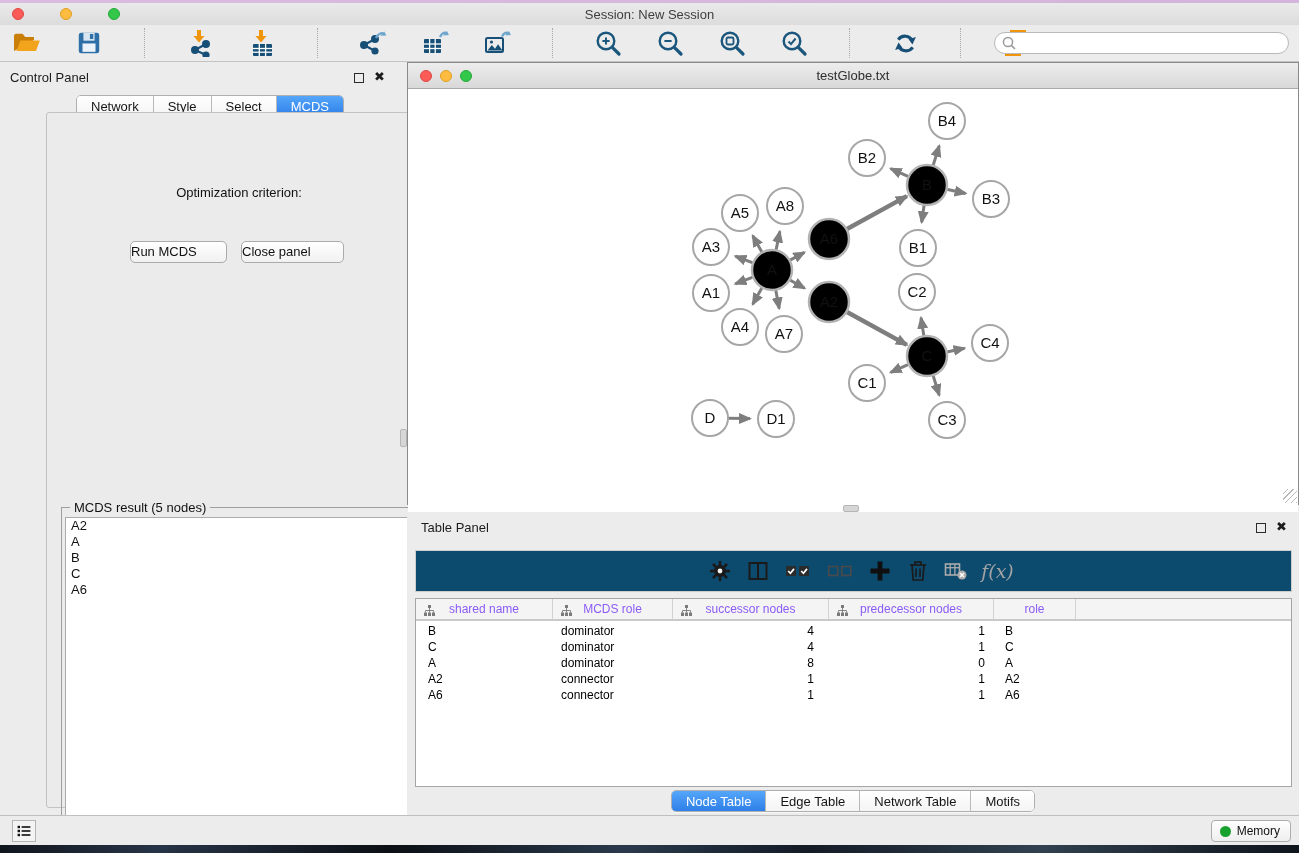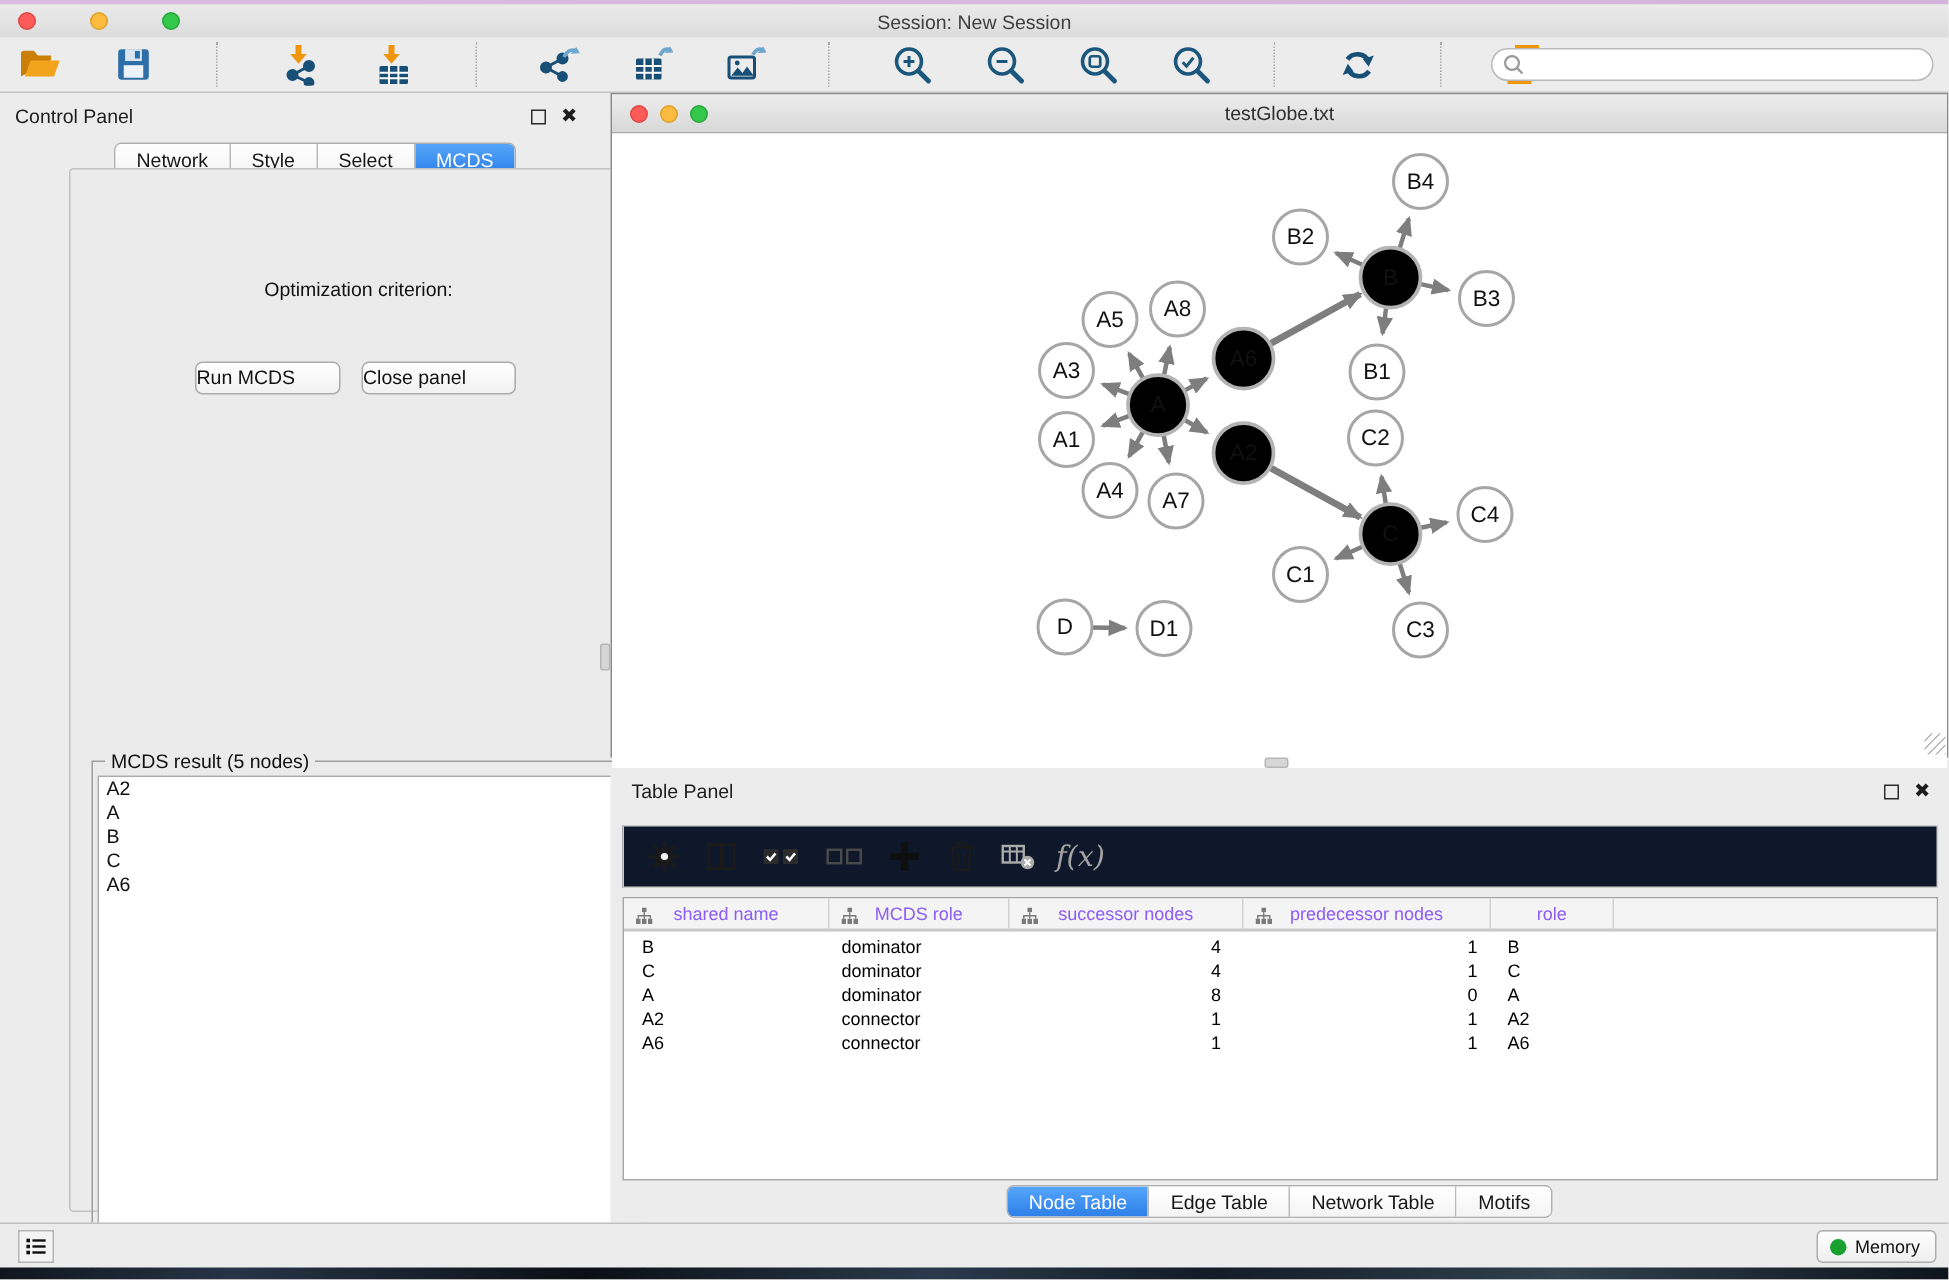--- a/index.html
+++ b/index.html
@@ -68,22 +68,22 @@
   #network-window { left:407px; top:62px; width:892px; height:443px; border:1px solid #8A8A8A; background:#FFF; }
   #nw-titlebar { position:absolute; left:0; top:0; width:100%; height:26px;
     background:linear-gradient(#EDEDED,#D8D8D8); border-bottom:1px solid #A9A9A9; display:flex; align-items:center; }
   #nw-title { position:absolute; left:0; right:0; text-align:center; font-size:13px; color:#2E2E2E; }
   #graph-canvas { position:absolute; left:0; top:26px; width:890px; height:539px; background:#FFF; }
   #nw-grip { position:absolute; right:1px; bottom:1px; width:14px; height:14px;
     background:repeating-linear-gradient(135deg, transparent 0 3px, #B9B9B9 3px 4px); cursor:nwse-resize; }
 
   
   #table-panel { left:407px; top:512px; width:892px; height:303px; background:#ECECEC; }
-  #tp-toolbar { position:absolute; left:8px; top:38px; width:877px; height:42px; background:#0f172a;
-    border:1px solid #CDCDCD; display:flex; align-items:center; padding-left:14px; }
+  #tp-toolbar { position:absolute; left:8px; top:38px; width:877px; height:42px; background:#0c4a6e;
+    border:1px solid #CDCDCD; display:flex; align-items:center; padding-left:14px;justify-content:center; }
   .tp-btn { display:flex; align-items:center; justify-content:center; width:26px; height:26px; margin-right:12px; cursor:pointer; }
   #fx-label { font-family:"DejaVu Serif","Liberation Serif",serif; font-style:italic; font-size:19px; color:#A3A3A3; cursor:default; }
 
   #node-table { position:absolute; left:8px; top:86px; width:877px; height:189px; background:#FFF; border:1px solid #A5A5A5; }
   #tbl-head { position:absolute; left:0; top:0; width:100%; height:22px; background:#F4F4F4;
     border-bottom:2px solid #C9C9C9; display:flex; }
   .th { position:relative; height:100%; border-right:1px solid #D2D2D2; display:flex; align-items:center; justify-content:center; cursor:pointer; }
   .th .th-label { font-size:12px; color:#8b5cf6; }
   .th .th-icon { position:absolute; left:8px; top:6px; }
   #tbl-body { position:absolute; left:0; top:24px; width:100%; }

